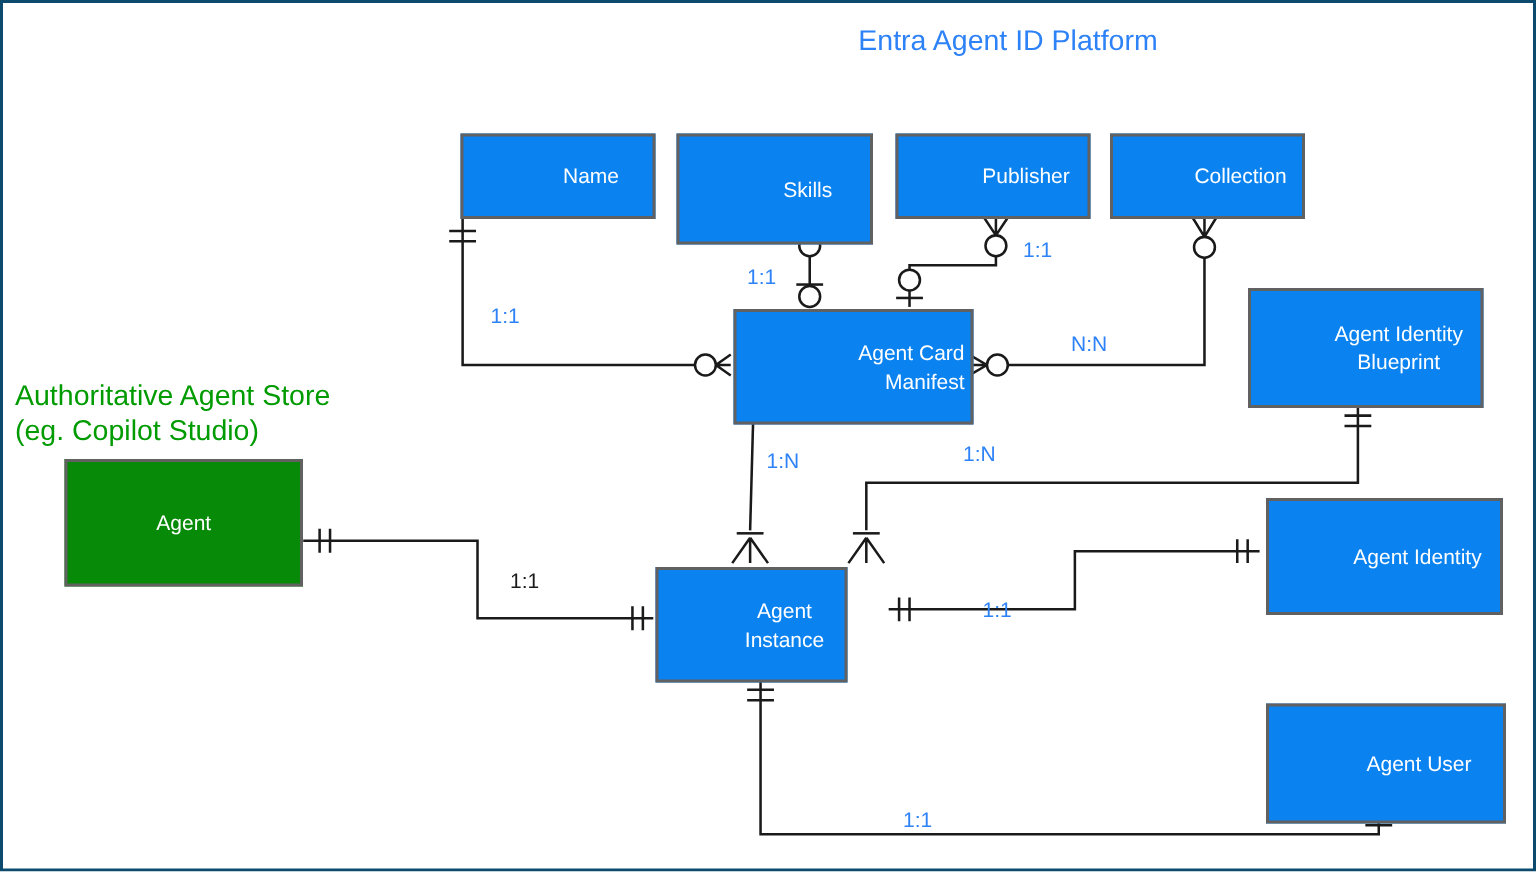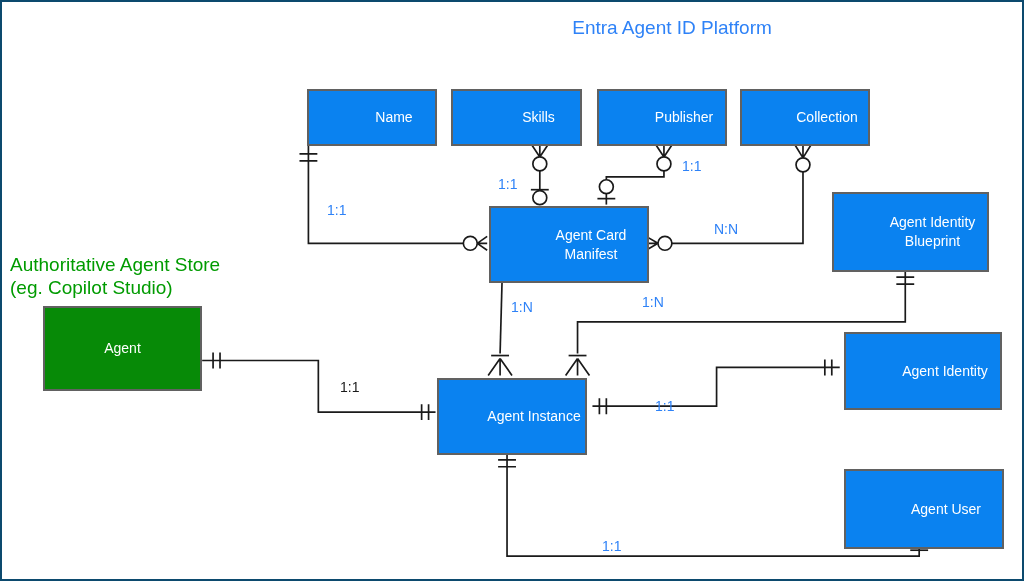--- a/index.html
+++ b/index.html
@@ -118,33 +118,33 @@
 
   <div class="diagram-title">Entra Agent ID Platform</div>
 
   <div class="store-heading">
     <div>Authoritative Agent Store</div>
     <div>(eg. Copilot Studio)</div>
   </div>
 
   <div class="entity blue" style="left:305px;top:87px;width:130px;height:57px;">Name</div>
 
-  <div class="entity blue" style="left:449px;top:87px;width:131px;height:57px;">Skills</div>
+  <div class="entity blue" style="left:449px;top:87px;width:131px;height:74px;">Skills</div>
 
   <div class="entity blue" style="left:595px;top:87px;width:130px;height:57px;">Publisher</div>
 
   <div class="entity blue" style="left:738px;top:87px;width:130px;height:57px;">Collection</div>
 
-  <div class="entity blue" style="left:487px;top:204px;width:160px;height:77px;">Agent Card Manifest</div>
+  <div class="entity blue" style="left:487px;top:204px;width:160px;height:77px;text-align:right;">Agent Card Manifest</div>
 
   <div class="entity blue" style="left:830px;top:190px;width:157px;height:80px;">Agent Identity Blueprint</div>
 
   <div class="entity green" style="left:41px;top:304px;width:159px;height:85px;">Agent</div>
 
-  <div class="entity blue" style="left:435px;top:376px;width:150px;height:77px;">Agent Instance</div>
+  <div class="entity blue" style="left:435px;top:376px;width:128px;height:77px;">Agent Instance</div>
 
   <div class="entity blue" style="left:842px;top:330px;width:158px;height:78px;">Agent Identity</div>
 
   <div class="entity blue" style="left:842px;top:467px;width:160px;height:80px;">Agent User</div>
 
   <span class="rel-label blue" style="left:325px;top:200px;">1:1</span>
 
   <span class="rel-label blue" style="left:496px;top:174px;">1:1</span>
 
   <span class="rel-label blue" style="left:680px;top:156px;">1:1</span>

